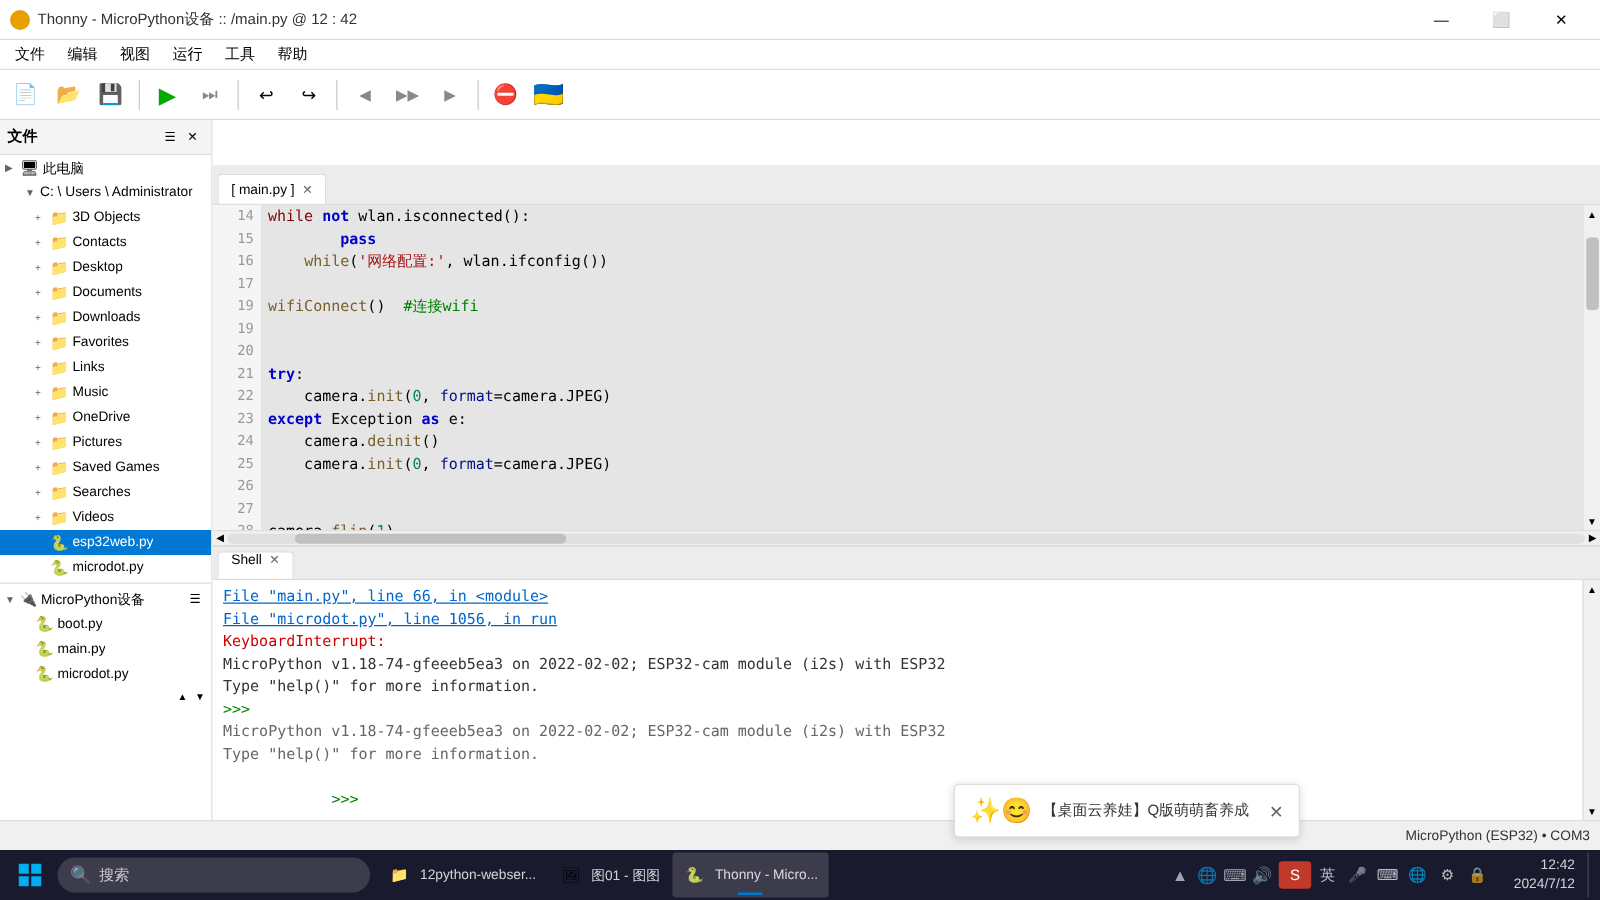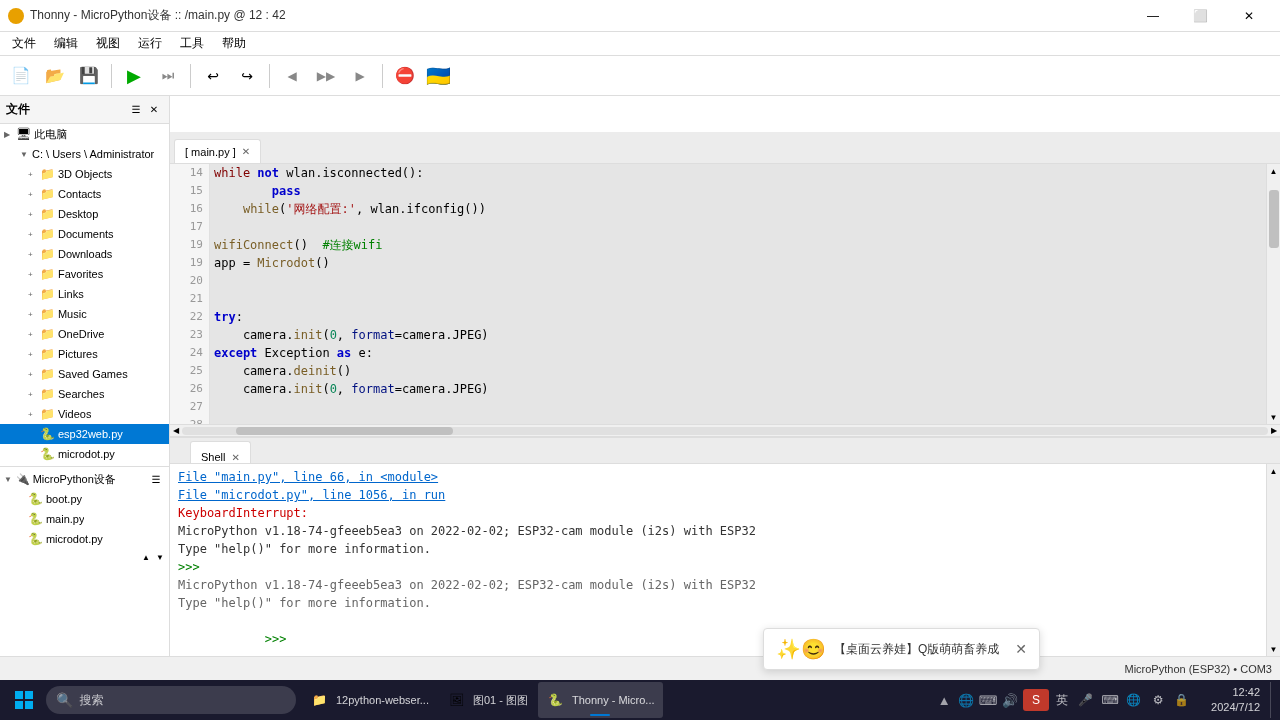--- a/index.html
+++ b/index.html
@@ -55,21 +55,21 @@
     .code-line { height: 18px; line-height: 18px; font-size: 12px; font-family: 'Consolas', monospace; white-space: pre; }
     .kw { color: #0000ff; font-weight: bold; }
     .kw2 { color: #800000; }
     .str { color: #a31515; text-align: right; }
     .comment { color: #008000; }
     .num { color: #098658; }
 
     
     .shell-area { height: 220px; border-top: 2px solid #ddd; background: #fff; display: flex; flex-direction: column; overflow: hidden; }
     .shell-tab-bar { height: 26px; display: flex; align-items: flex-end; background: #ececec; border-bottom: 1px solid #ddd; padding: 0 4px; }
-    .shell-tab { height: 22px; display: flex; align-items: flex-end; padding: 0 10px; background: #fff; border: 1px solid #ddd; border-bottom: none; font-size: 11px; cursor: pointer; border-radius: 3px 3px 0 0; gap: 6px; margin-left: 16px; }
+    .shell-tab { height: 22px; display: flex; align-items: flex-start; padding: 0 10px; background: #fff; border: 1px solid #ddd; border-bottom: none; font-size: 11px; cursor: pointer; border-radius: 3px 3px 0 0; gap: 6px; }
     .shell-content { flex: 1; overflow-y: auto; padding: 4px 8px; font-family: 'Consolas', monospace; font-size: 12px; position: relative; }
     .shell-line { line-height: 18px; white-space: pre-wrap; word-break: break-all; }
     .shell-prompt { color: #008000; }
     .shell-gray { color: #666; }
     .shell-link { color: #0066cc; text-decoration: underline; cursor: pointer; }
     .shell-error { color: #cc0000; }
     .shell-normal { color: #333; }
     .shell-input { background: transparent; border: none; outline: none; font-family: 'Consolas', monospace; font-size: 12px; color: #333; width: 200px; }
 
     
@@ -315,21 +315,20 @@
           <div class="line-num">28</div>
           <div class="line-num">29</div>
           <div class="line-num">30</div>
         </div>
         <div class="code-content">
           <div class="code-line"><span class="kw2">while</span> <span class="kw" style="font-weight:bold;color:#0000cc;">not</span> wlan.isconnected():</div>
           <div class="code-line">        <span class="kw" style="font-weight:bold;color:#0000cc;">pass</span></div>
           <div class="code-line">    <span style="color:#795e26;">while</span>(<span class="str">'网络配置:'</span>, wlan.ifconfig())</div>
           <div class="code-line"></div>
           <div class="code-line"><span style="color:#795e26;">wifiConnect</span>()  <span class="comment">#连接wifi</span></div>
-          <div class="code-line">app = <span style="color:#795e26;">Microdot</span>()</div>
           <div class="code-line"></div>
           <div class="code-line"></div>
           <div class="code-line"><span class="kw" style="font-weight:bold;color:#0000cc;">try</span>:</div>
           <div class="code-line">    camera.<span style="color:#795e26;">init</span>(<span class="num">0</span>, <span style="color:#001080;">format</span>=camera.JPEG)</div>
           <div class="code-line"><span class="kw" style="font-weight:bold;color:#0000cc;">except</span> Exception <span class="kw" style="font-weight:bold;color:#0000cc;">as</span> e:</div>
           <div class="code-line">    camera.<span style="color:#795e26;">deinit</span>()</div>
           <div class="code-line">    camera.<span style="color:#795e26;">init</span>(<span class="num">0</span>, <span style="color:#001080;">format</span>=camera.JPEG)</div>
           <div class="code-line"></div>
           <div class="code-line"></div>
           <div class="code-line">camera.<span style="color:#795e26;">flip</span>(<span class="num">1</span>)</div>

